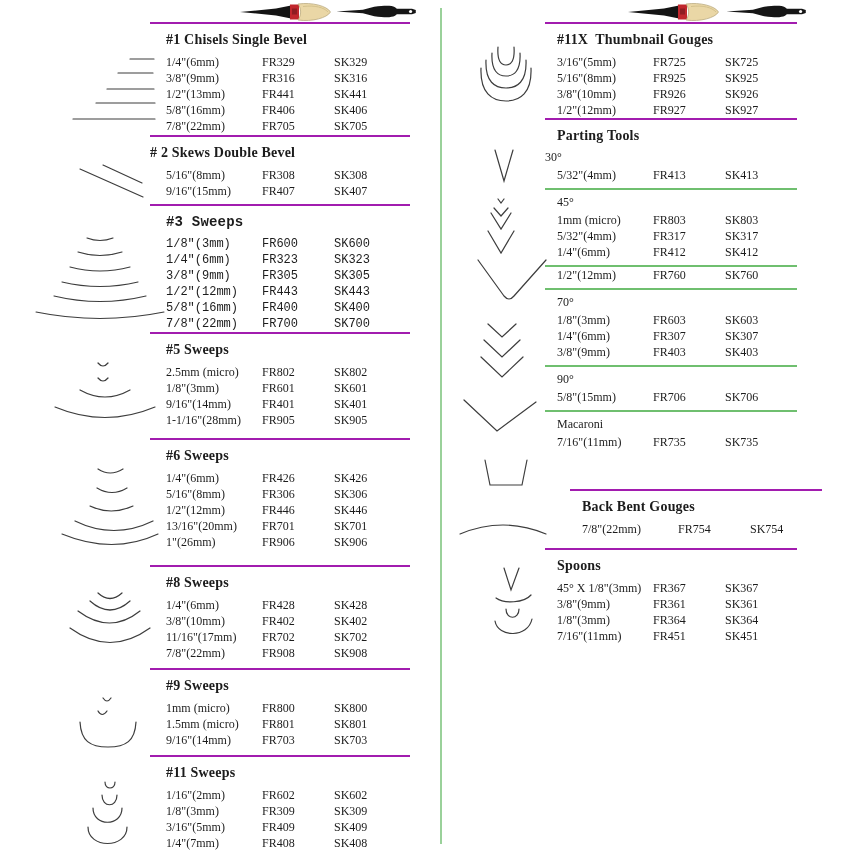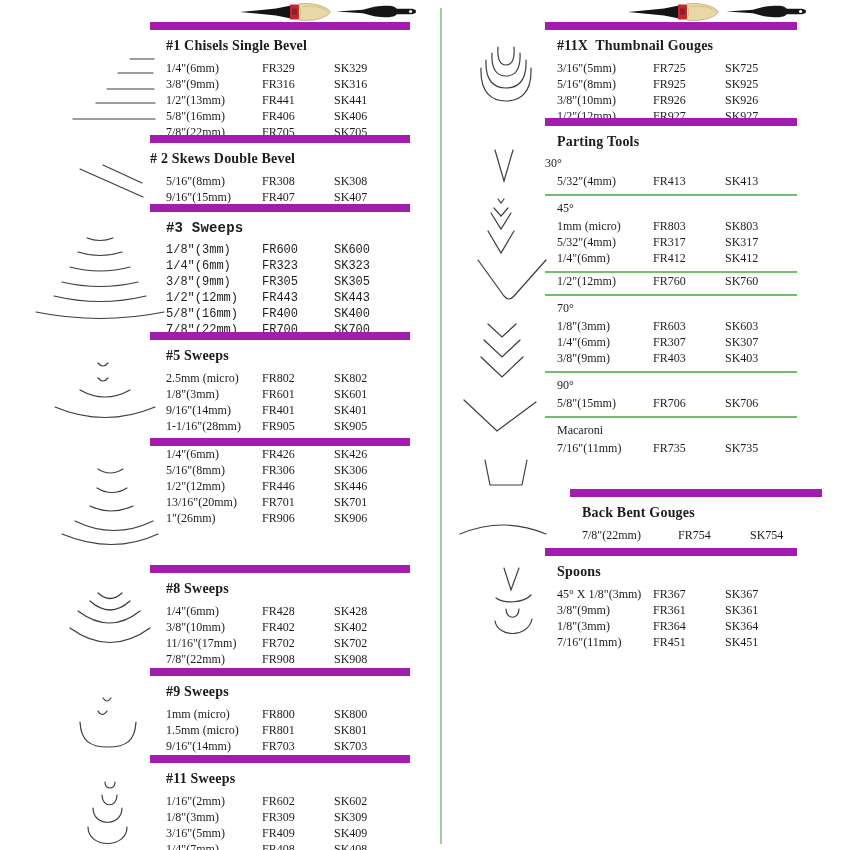--- a/index.html
+++ b/index.html
@@ -2,21 +2,21 @@
 <html><head>
 <meta charset="utf-8">
 <style>
   html,body{margin:0;padding:0;background:#ffffff;}
   #page{position:relative;width:850px;height:850px;background:#fff;overflow:hidden;
         font-family:"Liberation Serif",serif;color:#1c1c1c;}
   .divider{position:absolute;left:440px;top:8px;width:2px;height:836px;background:#9ad19a;}
   .tool{position:absolute;}
   .profile{position:absolute;}
   .profile path{fill:none;stroke:#3d3d3d;stroke-width:1.2;stroke-linecap:round;}
-  .section{position:absolute;border-top:8px solid #a21caf;}
+  .section{position:absolute;border-top:2px solid #a21caf;}
   .sec-title{font-weight:bold;font-size:14px;line-height:18px;margin-top:7px;margin-bottom:5px;
              letter-spacing:0.2px;white-space:pre;}
   .row{display:grid;grid-template-columns:96px 72px auto;font-size:12px;height:16px;line-height:16px;}
   .group-label{font-size:12px;line-height:15px;margin-top:5px;margin-bottom:2px;}
   .group-rule{border:0;height:0;border-top:2px solid #6fbf6f;margin-top:5px;}
 </style>
 </head>
 <body>
 
 <div id="page">
@@ -197,20 +197,21 @@
         <span>FR401</span>
         <span>SK401</span>
       </div>
       <div class="row" style="margin-left: 16px;">
         <span>1-1/16"(28mm)</span>
         <span>FR905</span>
         <span>SK905</span>
       </div>
     </div>
     <div class="section" style="left: 150px; top: 438px; width: 260px;">
+      <div class="sec-title" style="margin-left: 16px;">#6 Sweeps</div>
       <div class="row" style="margin-left: 16px;">
         <span>1/4"(6mm)</span>
         <span>FR426</span>
         <span>SK426</span>
       </div>
       <div class="row" style="margin-left: 16px;">
         <span>5/16"(8mm)</span>
         <span>FR306</span>
         <span>SK306</span>
       </div>

